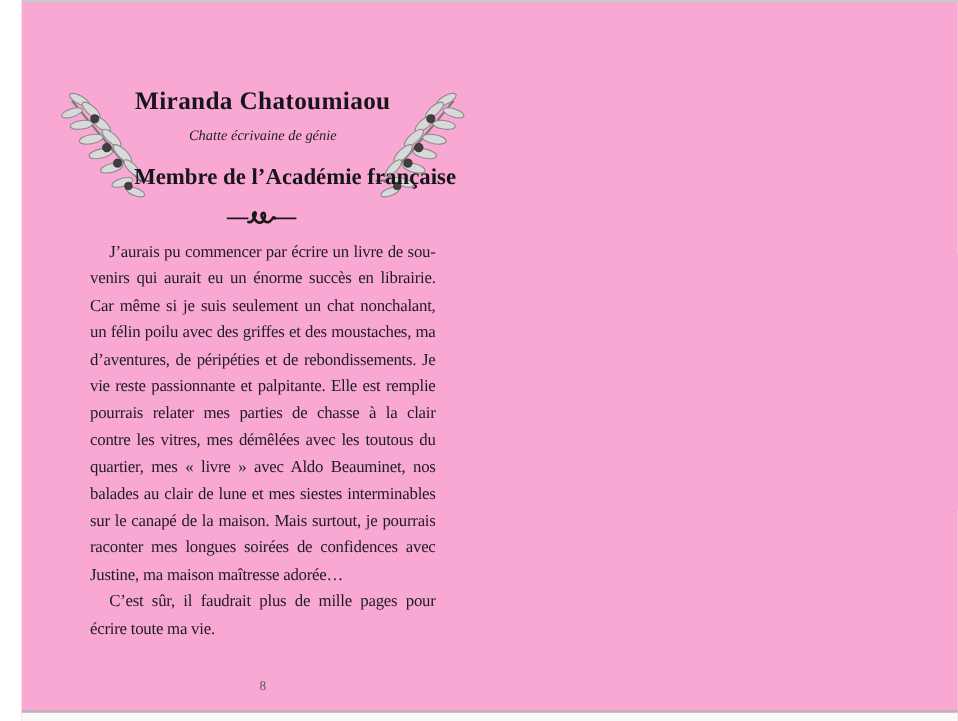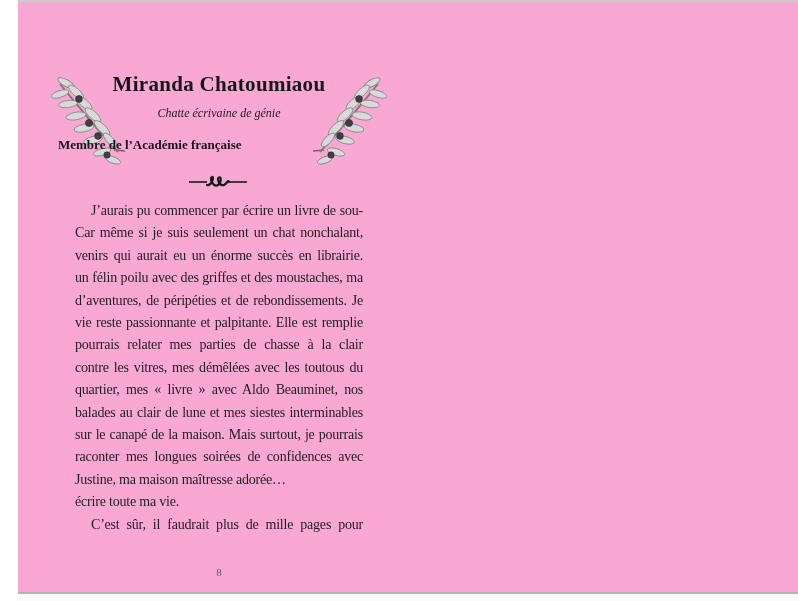--- a/index.html
+++ b/index.html
@@ -34,21 +34,21 @@
     position: absolute; left: 40px; top: 72px; width: 322px;
     text-align: center; font-size: 21px; font-weight: bold;
     letter-spacing: 0.3px; color: #161519;
   }
   .header-role {
     position: absolute; left: 40px; top: 106px; width: 322px;
     text-align: center; font-size: 12px; font-style: italic; color: #1c1b20;
   }
   .header-affil {
     position: absolute; left: 40px; top: 137px; width: 322px;
-    text-align: left; font-size: 13px; font-weight: bold; color: #161519;
+    text-align: right; font-size: 19px; font-weight: bold; color: #161519;
   }
   .branch { position: absolute; top: 76px; width: 76px; height: 94px; }
   .branch.left-branch  { left: 32px; transform: scaleX(-1); }
   .branch.right-branch { left: 294px; }
   .divider { position: absolute; left: 170px; top: 174px; width: 60px; height: 16px; }
 
   
   .body-col { position: absolute; }
   .left-body  { left: 57px;  top: 200px; width: 288px; }
   .line {
@@ -133,34 +133,34 @@
     <div class="header-affil">Membre de l’Académie française</div>
 
     <svg class="divider" viewBox="0 0 60 16" xmlns="http://www.w3.org/2000/svg">
       <path d="M1,8 H19" stroke="#1a1a1a" stroke-width="1.6" fill="none"></path>
       <path d="M41,8 H59" stroke="#1a1a1a" stroke-width="1.6" fill="none"></path>
       <path d="M19,11 C23,12.5 27,2 24,3 C21,4 25,12.5 29,11.5 C33,10.5 34,2.5 31,3.5 C28,4.5 32,12.5 36,11 C39,9.8 40,5 41,8" stroke="#1a1a1a" stroke-width="2.2" fill="none" stroke-linecap="round"></path>
     </svg>
 
     <div class="body-col left-body">
         <div class="line indent">J’aurais pu commencer par écrire un livre de sou-</div>
+        <div class="line">venirs qui aurait eu un énorme succès en librairie.</div>
         <div class="line">Car même si je suis seulement un chat nonchalant,</div>
-        <div class="line">venirs qui aurait eu un énorme succès en librairie.</div>
         <div class="line">un félin poilu avec des griffes et des moustaches, ma</div>
         <div class="line">d’aventures, de péripéties et de rebondissements. Je</div>
         <div class="line">vie reste passionnante et palpitante. Elle est remplie</div>
         <div class="line">pourrais relater mes parties de chasse à la clair</div>
         <div class="line">contre les vitres, mes démêlées avec les toutous du</div>
         <div class="line">quartier, mes « livre » avec Aldo Beauminet, nos</div>
         <div class="line">balades au clair de lune et mes siestes interminables</div>
         <div class="line">sur le canapé de la maison. Mais surtout, je pourrais</div>
         <div class="line">raconter mes longues soirées de confidences avec</div>
         <div class="line lastline">Justine, ma maison maîtresse adorée…</div>
+        <div class="line indent">C’est sûr, il faudrait plus de mille pages pour</div>
         <div class="line lastline">écrire toute ma vie.</div>
-        <div class="line indent">C’est sûr, il faudrait plus de mille pages pour</div>
       </div>
 
     <div class="page-number pn-left">8</div>
   </div>
 
   <div class="page right">
     
     
   </div>
 

